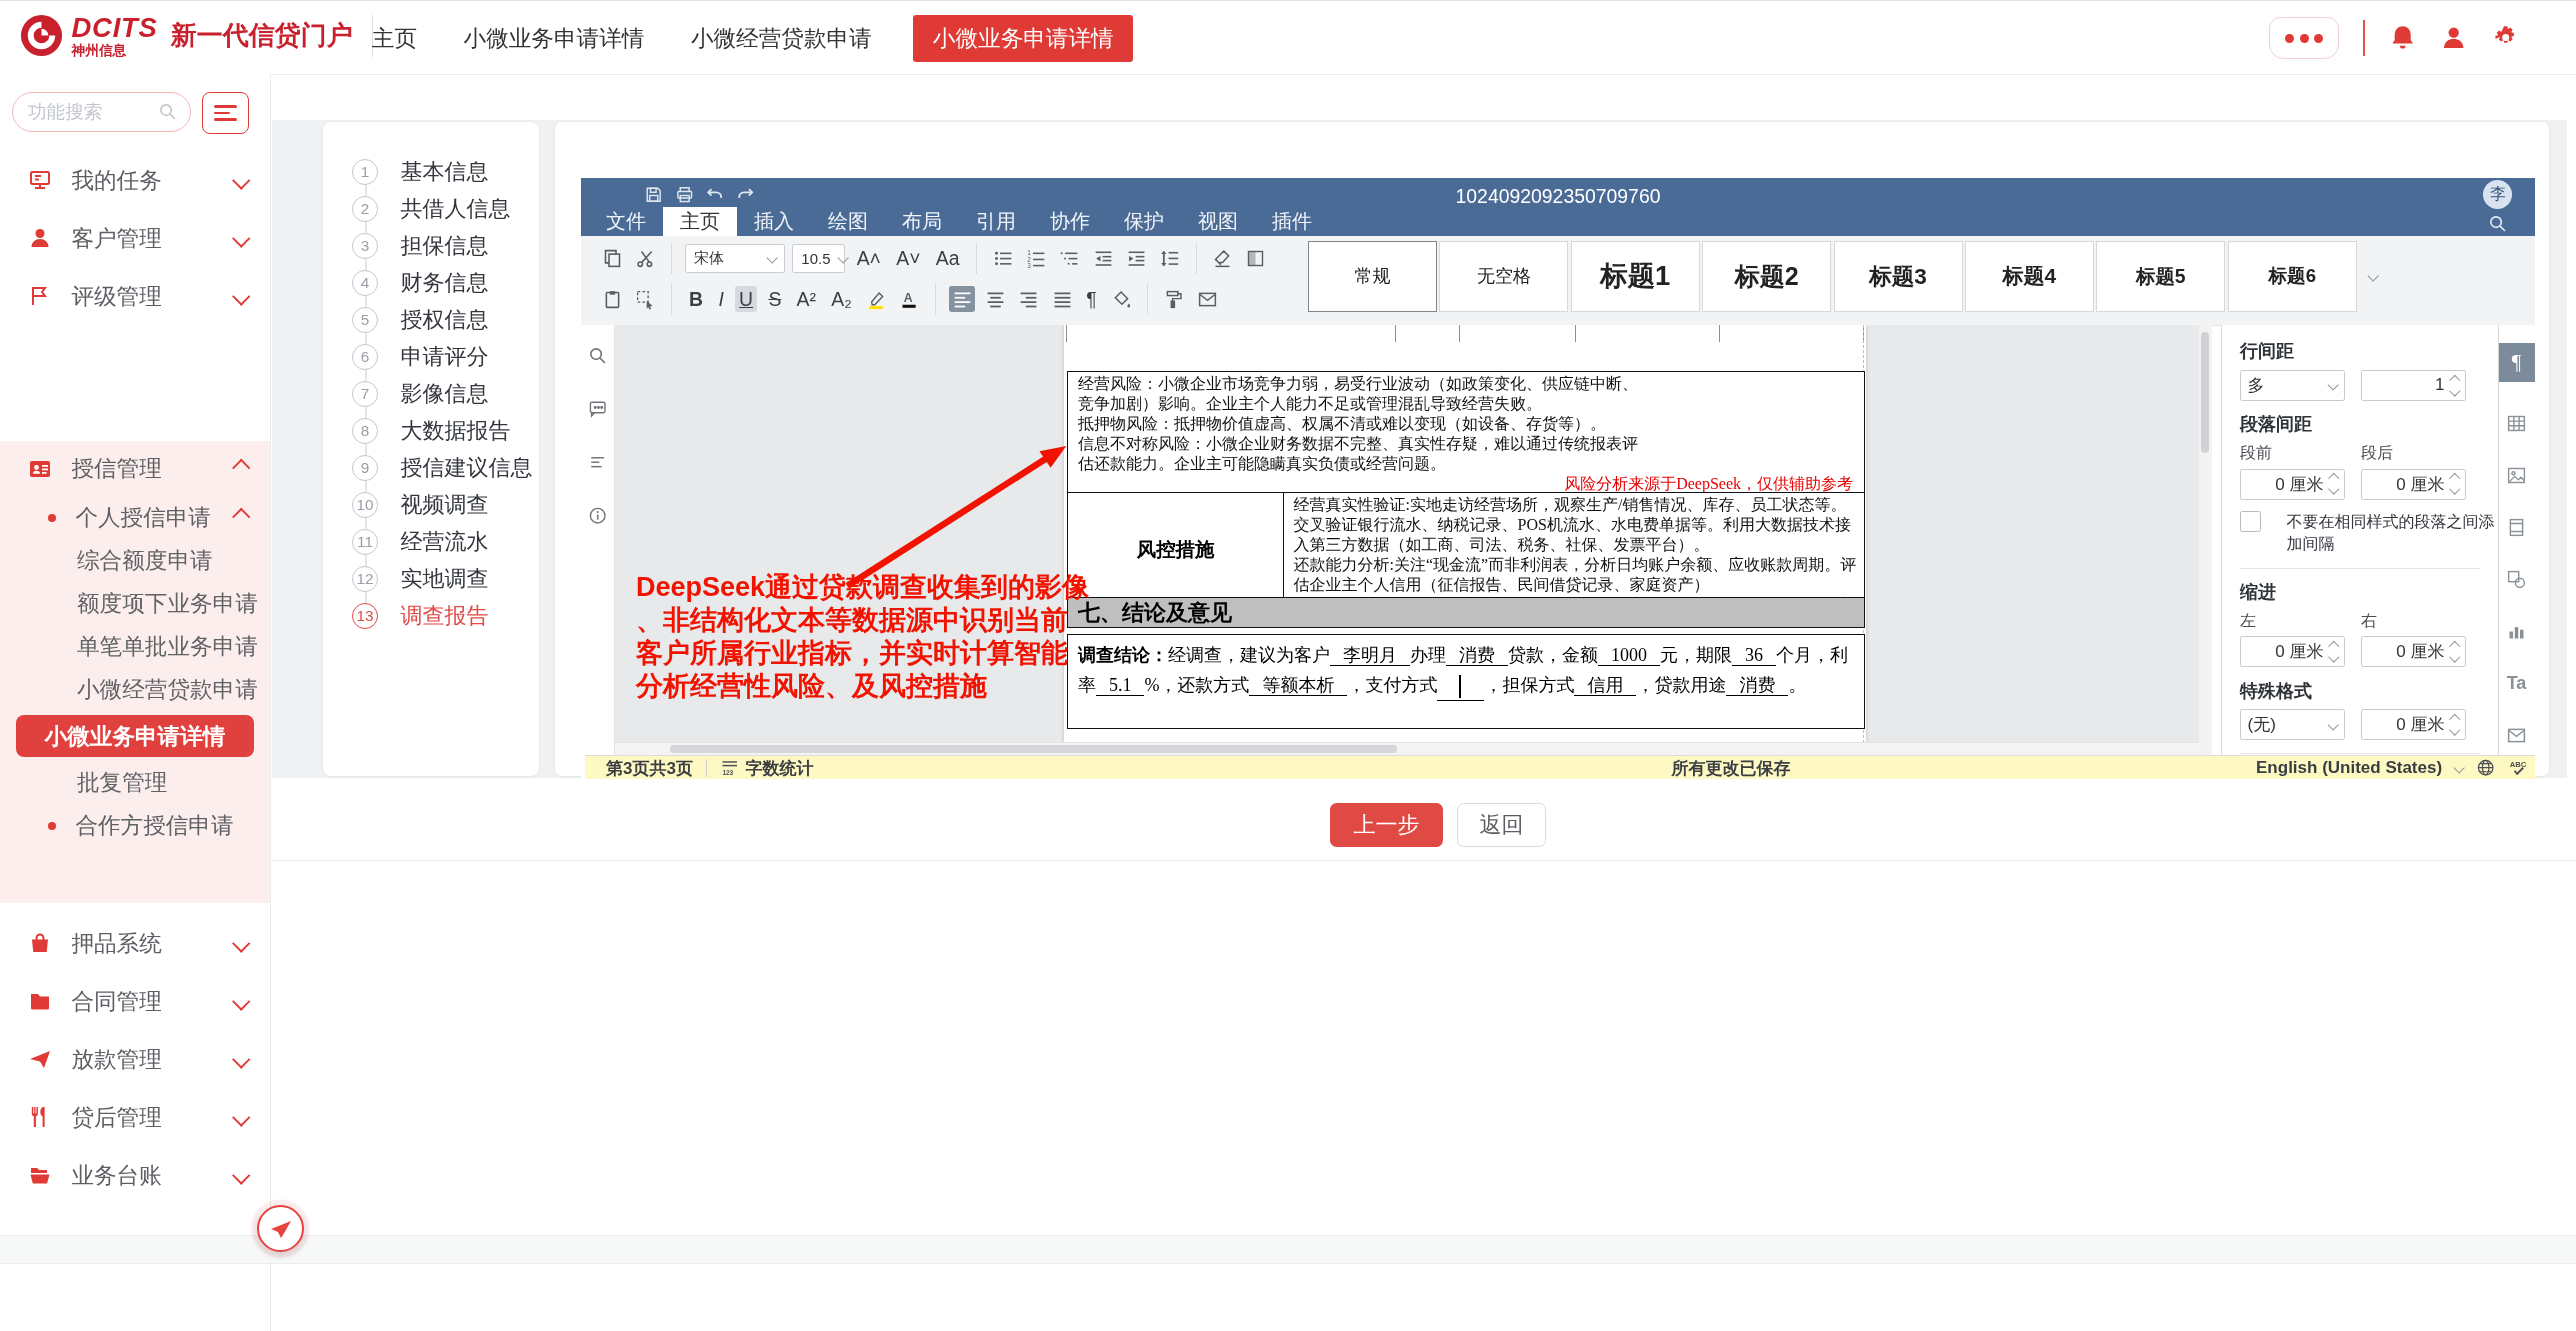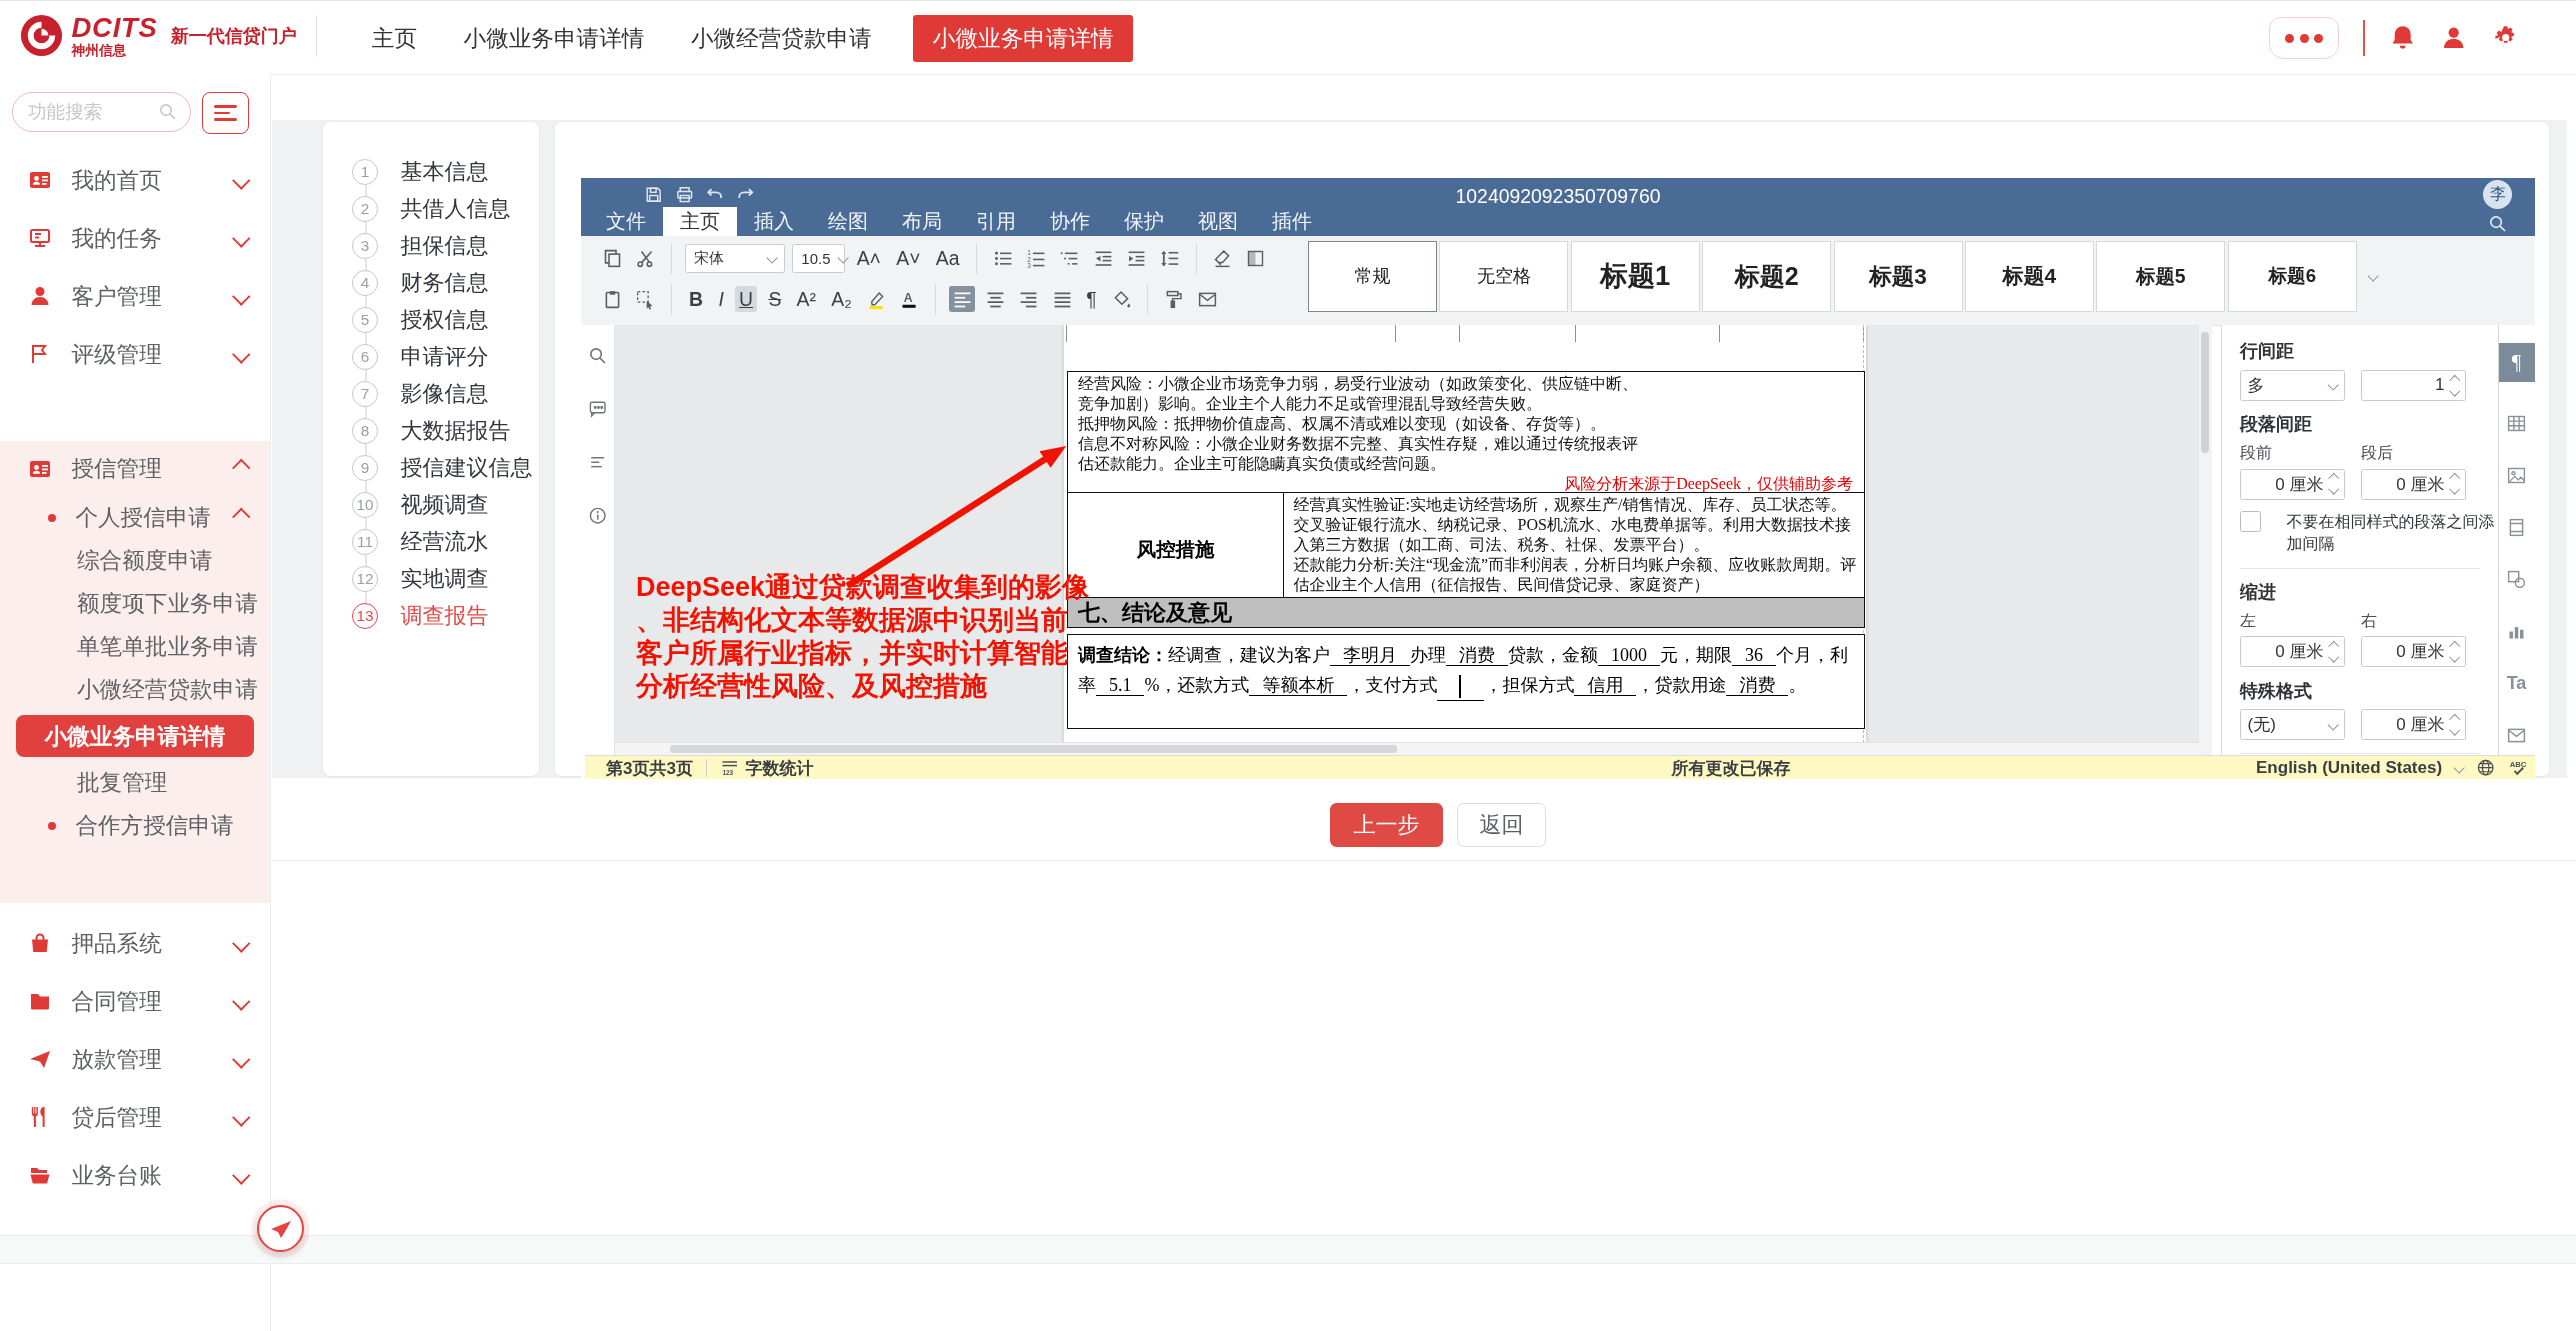--- a/index.html
+++ b/index.html
@@ -6,21 +6,21 @@
   body{font-family:"Liberation Sans",sans-serif;background:#fff;}
   #app{position:relative;width:2576px;height:1331px;overflow:hidden;background:#fff;border-top:1.6px solid #e3e3e3;}
 
   
   .top-header{position:absolute;left:0;top:1.6px;width:2576px;height:71px;background:#fff;border-bottom:0.8px solid #ededed;}
   .logo-wrap{position:absolute;left:18px;top:9.7px;display:flex;align-items:center;}
   .logo-mark{width:47px;height:47px;}
   .logo-texts{margin-left:6.5px;line-height:1;}
   .logo-company{font-size:27.4px;font-weight:bold;font-style:italic;color:#c8202c;letter-spacing:0.8px;}
   .logo-sub{font-size:13.7px;color:#c8202c;font-weight:bold;margin-top:2.4px;}
-  .logo-portal{margin-left:13px;font-size:18px;font-weight:bold;color:#c8202c;}
+  .logo-portal{margin-left:13px;font-size:26px;font-weight:bold;color:#c8202c;}
   .logo-divider{width:0.8px;height:42px;background:#e0e0e0;margin-left:19.4px;}
   .top-nav{position:absolute;left:367px;top:0;height:71px;display:flex;align-items:center;gap:37px;}
   .nav-item{font-size:22.6px;color:#333;cursor:pointer;padding:8px 4.8px;white-space:nowrap;}
   .nav-item.active{background:#df3a35;color:#fff;padding:8px 19.4px;border-radius:3.2px;}
   .header-actions{position:absolute;right:57px;top:0;height:71px;display:flex;align-items:center;gap:24px;}
   .more-pill{width:68px;height:40px;border:1.6px solid #f6cfcf;border-radius:11.3px 11.3px 14.5px 14.5px;display:flex;align-items:center;justify-content:center;gap:5.7px;background:#fff;}
   .more-pill i{width:9px;height:9px;border-radius:50%;background:#df3a35;display:block;}
   .hdr-sep{width:1.6px;height:36px;background:#e35050;}
   .hicon{width:27.4px;height:27.4px;color:#df3a35;}
   .hicon svg{width:100%;height:100%;}
@@ -243,32 +243,20 @@
             <line x1="15" y1="15" x2="21" y2="21"></line>
           </svg></span>
     </div>
     <div class="sb-menu-btn">
         <i></i>
         <i></i>
         <i></i>
       </div>
 
     <div class="sb-top">
-      <div class="sb-item">
-          <span class="ico"><svg viewBox="0 0 24 24" fill="currentColor">
-              <rect x="2" y="4" width="20" height="16" rx="2"></rect>
-              <circle cx="8.5" cy="10.5" r="2.4" fill="#fff"></circle>
-              <path d="M4.8 16.8c0-1.9 1.7-3 3.7-3s3.7 1.1 3.7 3z" fill="#fff"></path>
-              <rect x="14" y="8" width="6" height="1.8" fill="#fff"></rect>
-              <rect x="14" y="11.5" width="6" height="1.8" fill="#fff"></rect>
-              <rect x="14" y="15" width="4.5" height="1.8" fill="#fff"></rect>
-            </svg></span>
-          <span class="lbl">我的首页</span>
-          <span class="chev chev-down"></span>
-        </div>
         <div class="sb-item">
           <span class="ico"><svg viewBox="0 0 24 24" fill="none" stroke="currentColor" stroke-width="2">
               <rect x="3" y="4" width="18" height="12" rx="1.5"></rect>
               <line x1="12" y1="16" x2="12" y2="20"></line>
               <line x1="7" y1="20" x2="17" y2="20"></line>
               <line x1="7" y1="8" x2="13" y2="8"></line>
               <line x1="7" y1="11.5" x2="11" y2="11.5"></line>
             </svg></span>
           <span class="lbl">我的任务</span>
           <span class="chev chev-down"></span>

